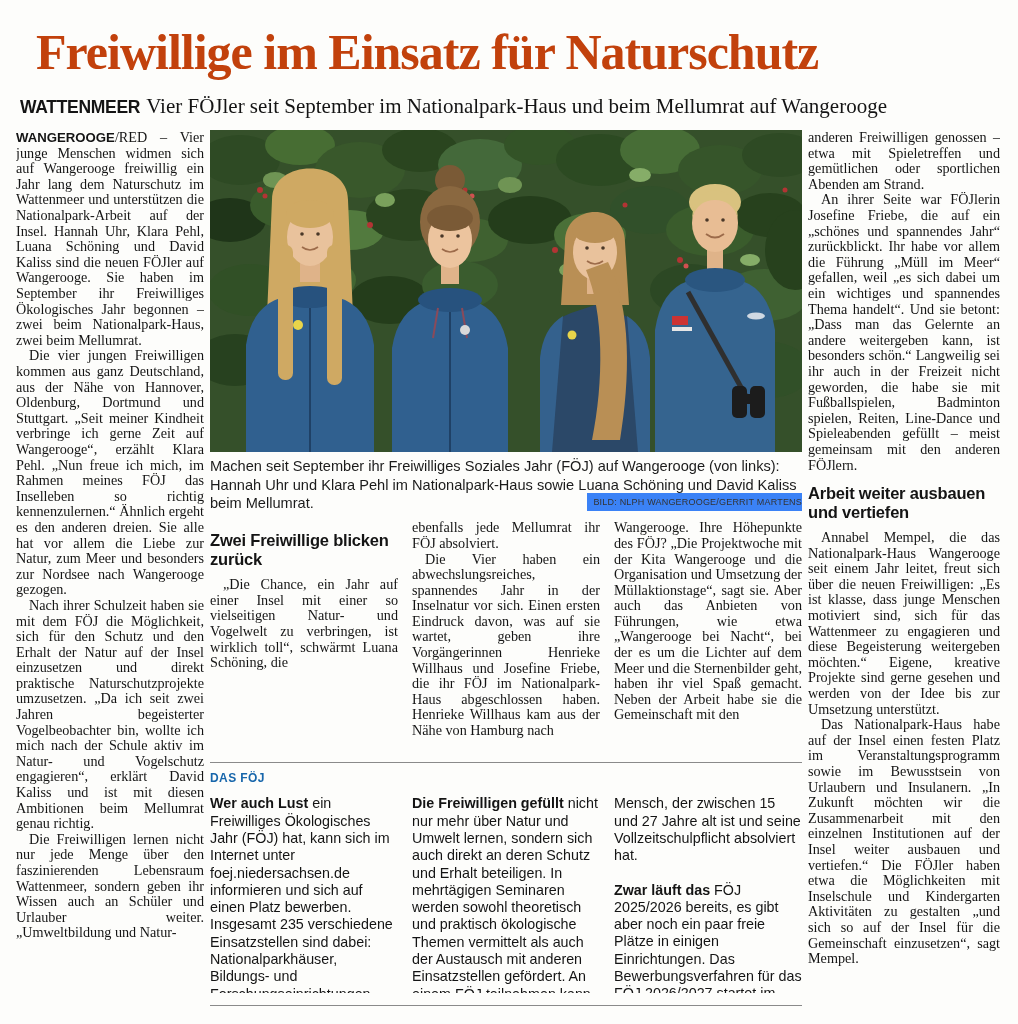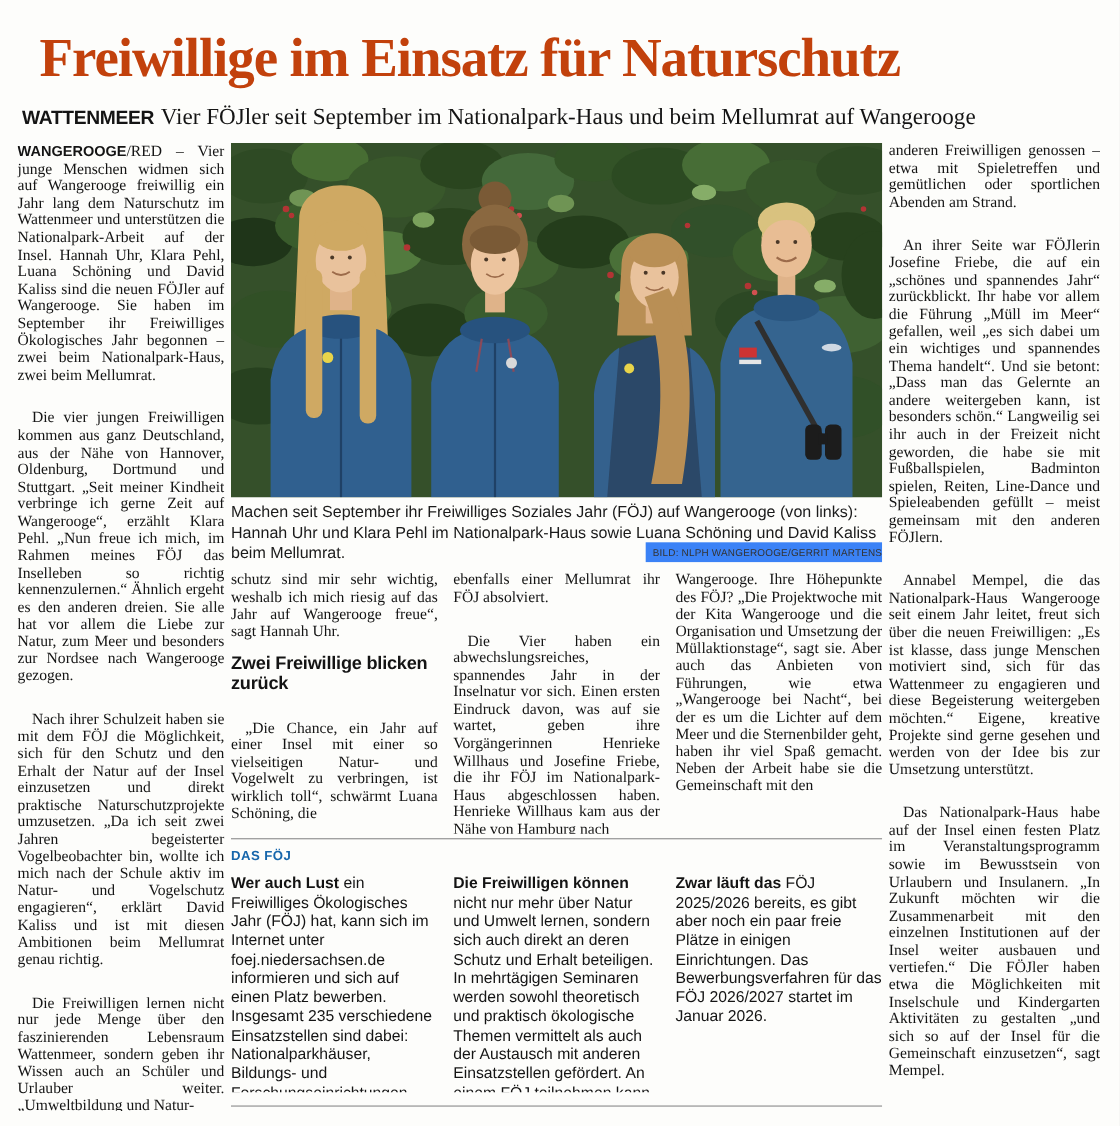--- a/index.html
+++ b/index.html
@@ -48,21 +48,21 @@
     overflow:hidden;
   }
   .textcol{
     font-size:14.2px;
     line-height:15.6px;
     text-align:justify;
     overflow:hidden;
     hyphens:auto;
   }
   .textcol p{margin:0;}
-  .textcol p.indent{text-indent:13px;margin-top:24px;}
+  .textcol p.indent{text-indent:13px;}
   .lead-bold{font-family:"Liberation Sans", sans-serif;font-weight:700;font-size:13.2px;}
   .subhead{
     font-family:"Liberation Sans", sans-serif;
     font-weight:700;
     font-size:16.5px;
     line-height:1.12;
     text-align:left;
     margin:11px 0 9px 0;
     letter-spacing:-0.2px;
   }
@@ -272,50 +272,51 @@
           </g>
         </svg>
         <figcaption class="caption-wrap">
           <span>Machen seit September ihr Freiwilliges Soziales Jahr (FÖJ) auf Wangerooge (von links): Hannah Uhr und Klara Pehl im Nationalpark-Haus sowie Luana Schöning und David Kaliss beim Mellumrat.</span>
           <span class="photo-credit">BILD: NLPH WANGEROOGE/GERRIT MARTENS</span>
         </figcaption>
       </figure>
 
       <div class="mid-cols">
         <div class="textcol">
-          <p>schutz sind mir sehr wichtig, weshalb ich mich riesig auf das Jahr auf Wangerooge freue“, sagt Hannah Uhr.</p>
           <h2 class="subhead">Zwei Freiwillige blicken zurück</h2>
           <p class="indent">„Die Chance, ein Jahr auf einer Insel mit einer so vielseitigen Natur- und Vogelwelt zu verbringen, ist wirklich toll“, schwärmt Luana Schöning, die</p>
         </div>
         <div class="textcol">
-          <p>ebenfalls einer Mellumrat ihr FÖJ absolviert.</p>
+          <p>ebenfalls jede Mellumrat ihr FÖJ absolviert.</p>
           <p class="indent">Die Vier haben ein abwechslungsreiches, spannendes Jahr in der Inselnatur vor sich. Einen ersten Eindruck davon, was auf sie wartet, geben ihre Vorgängerinnen Henrieke Willhaus und Josefine Friebe, die ihr FÖJ im Nationalpark-Haus abgeschlossen haben. Henrieke Willhaus kam aus der Nähe von Hamburg nach</p>
         </div>
         <div class="textcol">
           <p>Wangerooge. Ihre Höhepunkte des FÖJ? „Die Projektwoche mit der Kita Wangerooge und die Organisation und Umsetzung der Müllaktionstage“, sagt sie. Aber auch das Anbieten von Führungen, wie etwa „Wangerooge bei Nacht“, bei der es um die Lichter auf dem Meer und die Sternenbilder geht, haben ihr viel Spaß gemacht. Neben der Arbeit habe sie die Gemeinschaft mit den</p>
         </div>
       </div>
 
       <aside class="foej-box">
         <h3 class="foej-title" style="color: rgb(23, 102, 171);">DAS FÖJ</h3>
         <div class="box-cols">
           <div>
             <p><span class="box-lead">Wer auch Lust</span><span> ein Freiwilliges Ökologisches Jahr (FÖJ) hat, kann sich im Internet unter foej.niedersachsen.de informieren und sich auf einen Platz bewerben. Insgesamt 235 verschiedene Einsatzstellen sind dabei: Nationalparkhäuser, Bildungs- und Forschungseinrichtungen, Schulen, Umweltverbände und -behörden und sogar Sportvereine.</span></p>
           </div>
           <div>
-            <p><span class="box-lead">Die Freiwilligen können</span><span> nicht nur mehr über Natur und Umwelt lernen, sondern sich auch direkt an deren Schutz und Erhalt beteiligen. In mehrtägigen Seminaren werden sowohl theoretisch und praktisch ökologische Themen vermittelt als auch der Austausch mit anderen Einsatzstellen gefördert. An einem FÖJ teilnehmen kann jeder junge</span></p>
+            <p><span class="box-lead">Die Freiwilligen gefüllt</span><span> nicht nur mehr über Natur und Umwelt lernen, sondern sich auch direkt an deren Schutz und Erhalt beteiligen. In mehrtägigen Seminaren werden sowohl theoretisch und praktisch ökologische Themen vermittelt als auch der Austausch mit anderen Einsatzstellen gefördert. An einem FÖJ teilnehmen kann jeder junge</span></p>
           </div>
           <div>
+            <p>Mensch, der zwischen 15 und 27 Jahre alt ist und seine Vollzeitschulpflicht absolviert hat.</p>
             <p><span class="box-lead">Zwar läuft das</span><span> FÖJ 2025/2026 bereits, es gibt aber noch ein paar freie Plätze in einigen Einrichtungen. Das Bewerbungsverfahren für das FÖJ 2026/2027 startet im Januar 2026.</span></p>
           </div>
         </div>
       </aside>
     </div>
 
     <div class="textcol">
       <p>anderen Freiwilligen genossen – etwa mit Spieletreffen und gemütlichen oder sportlichen Abenden am Strand.</p>
       <p class="indent">An ihrer Seite war FÖJlerin Josefine Friebe, die auf ein „schönes und spannendes Jahr“ zurückblickt. Ihr habe vor allem die Führung „Müll im Meer“ gefallen, weil „es sich dabei um ein wichtiges und spannendes Thema handelt“. Und sie betont: „Dass man das Gelernte an andere weitergeben kann, ist besonders schön.“ Langweilig sei ihr auch in der Freizeit nicht geworden, die habe sie mit Fußballspielen, Badminton spielen, Reiten, Line-Dance und Spieleabenden gefüllt – meist gemeinsam mit den anderen FÖJlern.</p>
+      <h2 class="subhead">Arbeit weiter ausbauen und vertiefen</h2>
       <p class="indent">Annabel Mempel, die das Nationalpark-Haus Wangerooge seit einem Jahr leitet, freut sich über die neuen Freiwilligen: „Es ist klasse, dass junge Menschen motiviert sind, sich für das Wattenmeer zu engagieren und diese Begeisterung weitergeben möchten.“ Eigene, kreative Projekte sind gerne gesehen und werden von der Idee bis zur Umsetzung unterstützt.</p>
       <p class="indent">Das Nationalpark-Haus habe auf der Insel einen festen Platz im Veranstaltungsprogramm sowie im Bewusstsein von Urlaubern und Insulanern. „In Zukunft möchten wir die Zusammenarbeit mit den einzelnen Institutionen auf der Insel weiter ausbauen und vertiefen.“ Die FÖJler haben etwa die Möglichkeiten mit Inselschule und Kindergarten Aktivitäten zu gestalten „und sich so auf der Insel für die Gemeinschaft einzusetzen“, sagt Mempel.</p>
     </div>
 
   </div>
 </div>
 
 </body></html>

